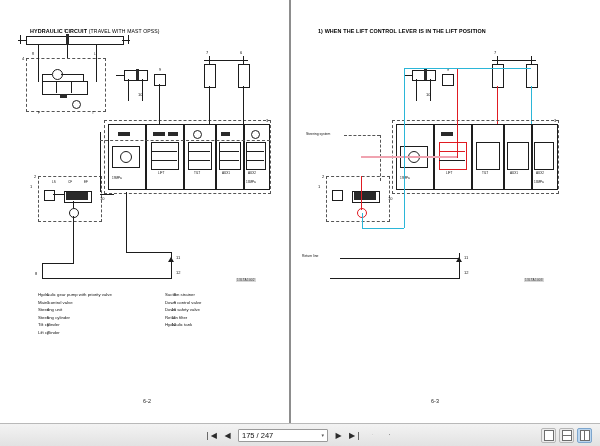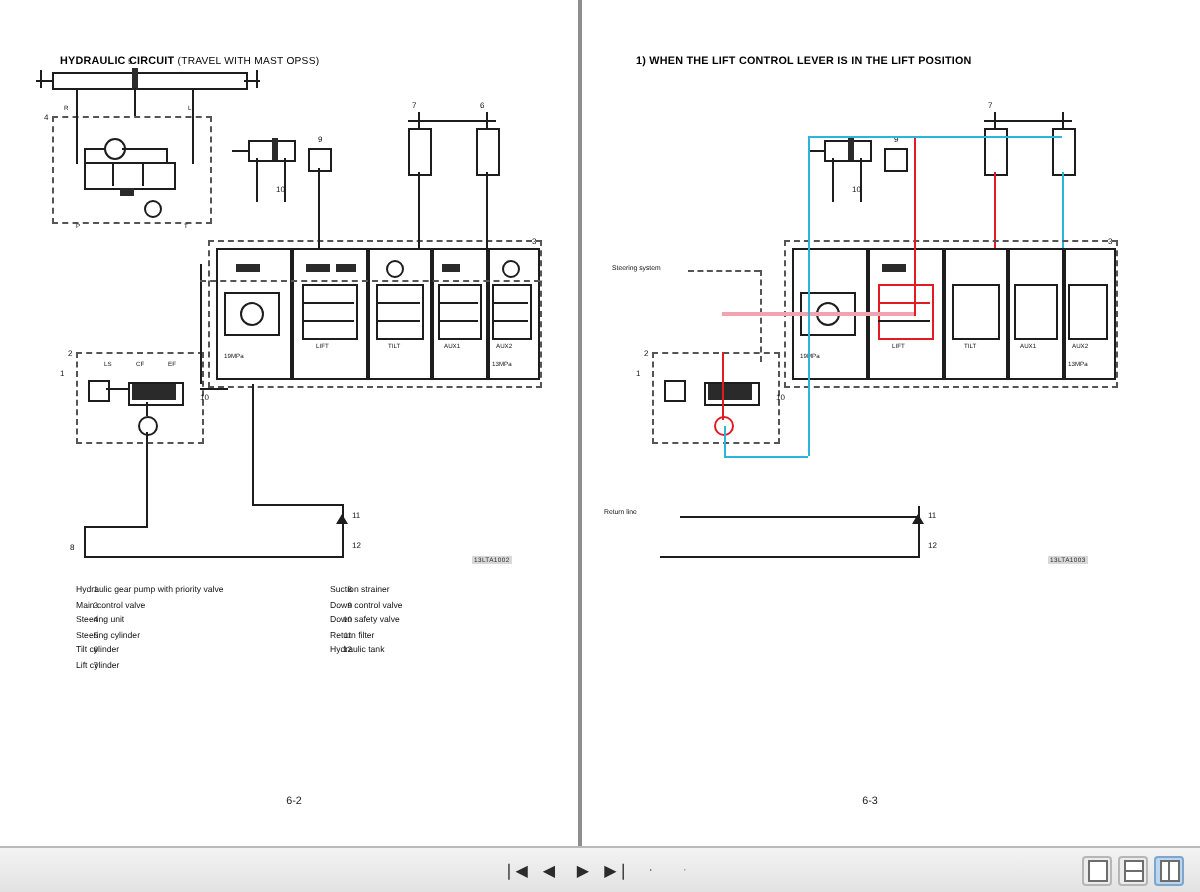--- a/index.html
+++ b/index.html
@@ -380,20 +380,24 @@
 
       <div class="dwgcode" style="left:228px;top:270px;">13LTA1003</div>
       <div class="footer">6-3</div>
     </div>
   </div>
 
   <div class="toolbar">
     <div class="tb-center">
       <button class="tbtn">❘◀</button>
       <button class="tbtn">◀</button>
+      <div class="pagebox">
+        <span class="val">175 / 247</span>
+        <span class="car">▾</span>
+      </div>
       <button class="tbtn">▶</button>
       <button class="tbtn">▶❘</button>
       <button class="tbtn">
         <svg width="10" height="10" viewBox="0 0 10 10" aria-hidden="true">
           <rect x="2.5" y="0.5" width="6" height="7" fill="none" stroke="#6a6a6a"></rect>
           <rect x="0.5" y="2.5" width="6" height="7" fill="#fff" stroke="#6a6a6a"></rect>
         </svg>
       </button>
       <button class="tbtn">
         <svg width="10" height="10" viewBox="0 0 10 10" aria-hidden="true">

